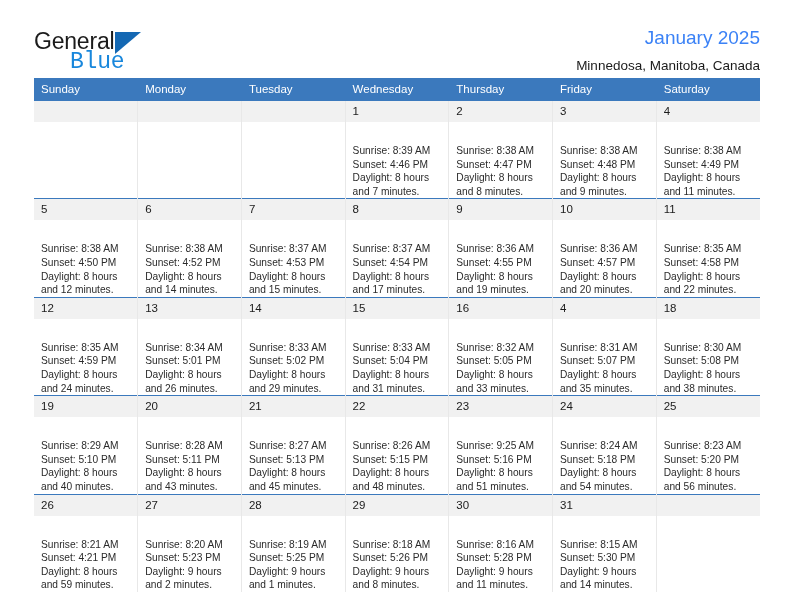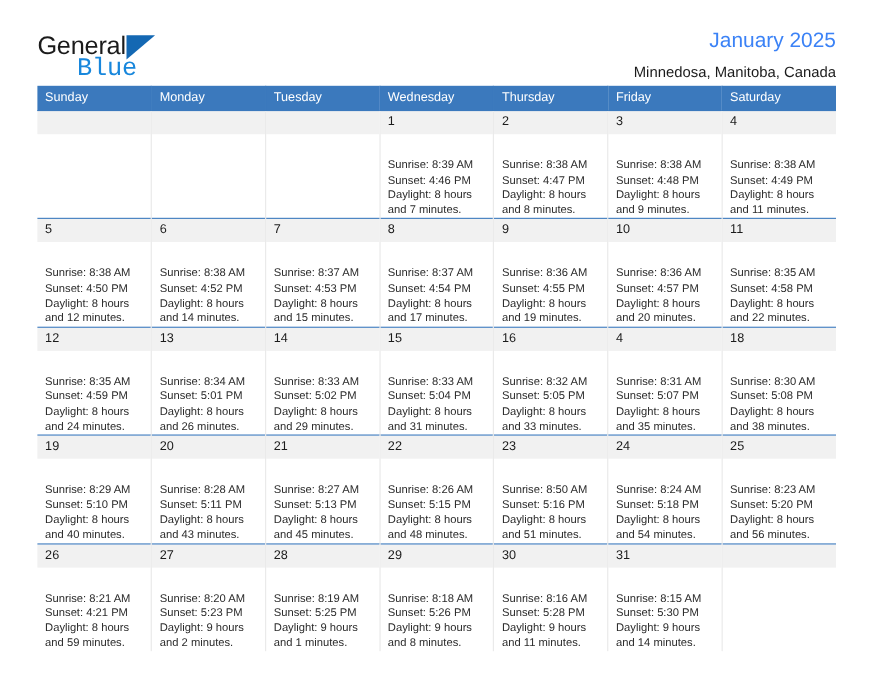--- a/index.html
+++ b/index.html
@@ -365,21 +365,21 @@
             <div class="info">
               <div>Sunrise: 8:26 AM</div>
               <div>Sunset: 5:15 PM</div>
               <div>Daylight: 8 hours</div>
               <div>and 48 minutes.</div>
             </div>
           </td>
           <td>
             <span class="daynum">23</span>
             <div class="info">
-              <div>Sunrise: 8:50 AM</div>
+              <div>Sunrise: 9:25 AM</div>
               <div>Sunset: 5:16 PM</div>
               <div>Daylight: 8 hours</div>
               <div>and 51 minutes.</div>
             </div>
           </td>
           <td>
             <span class="daynum">24</span>
             <div class="info">
               <div>Sunrise: 8:24 AM</div>
               <div>Sunset: 5:18 PM</div>

